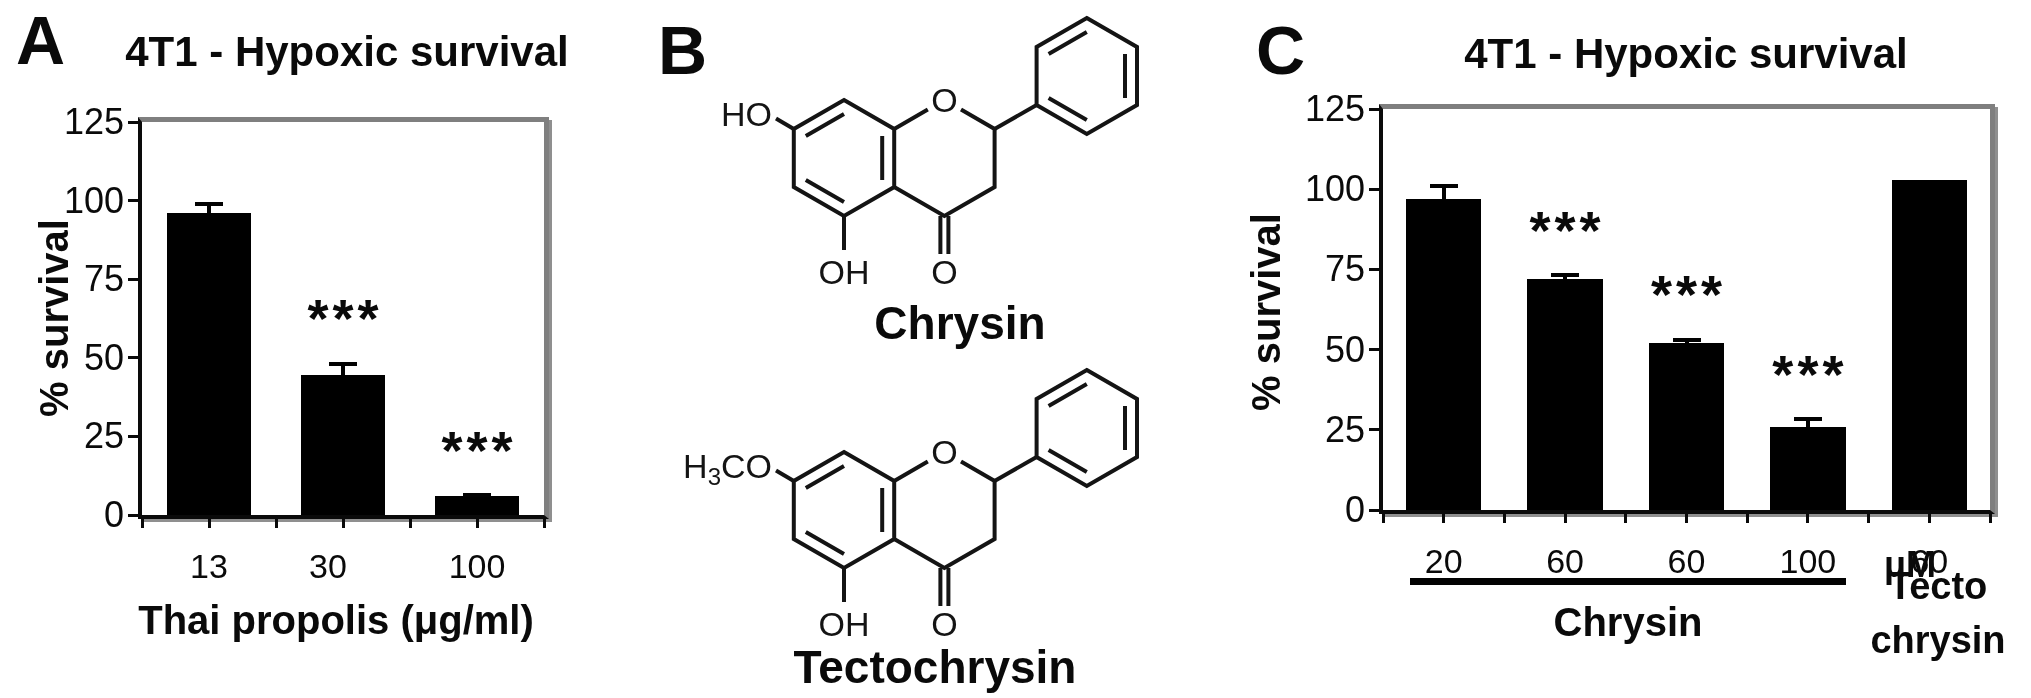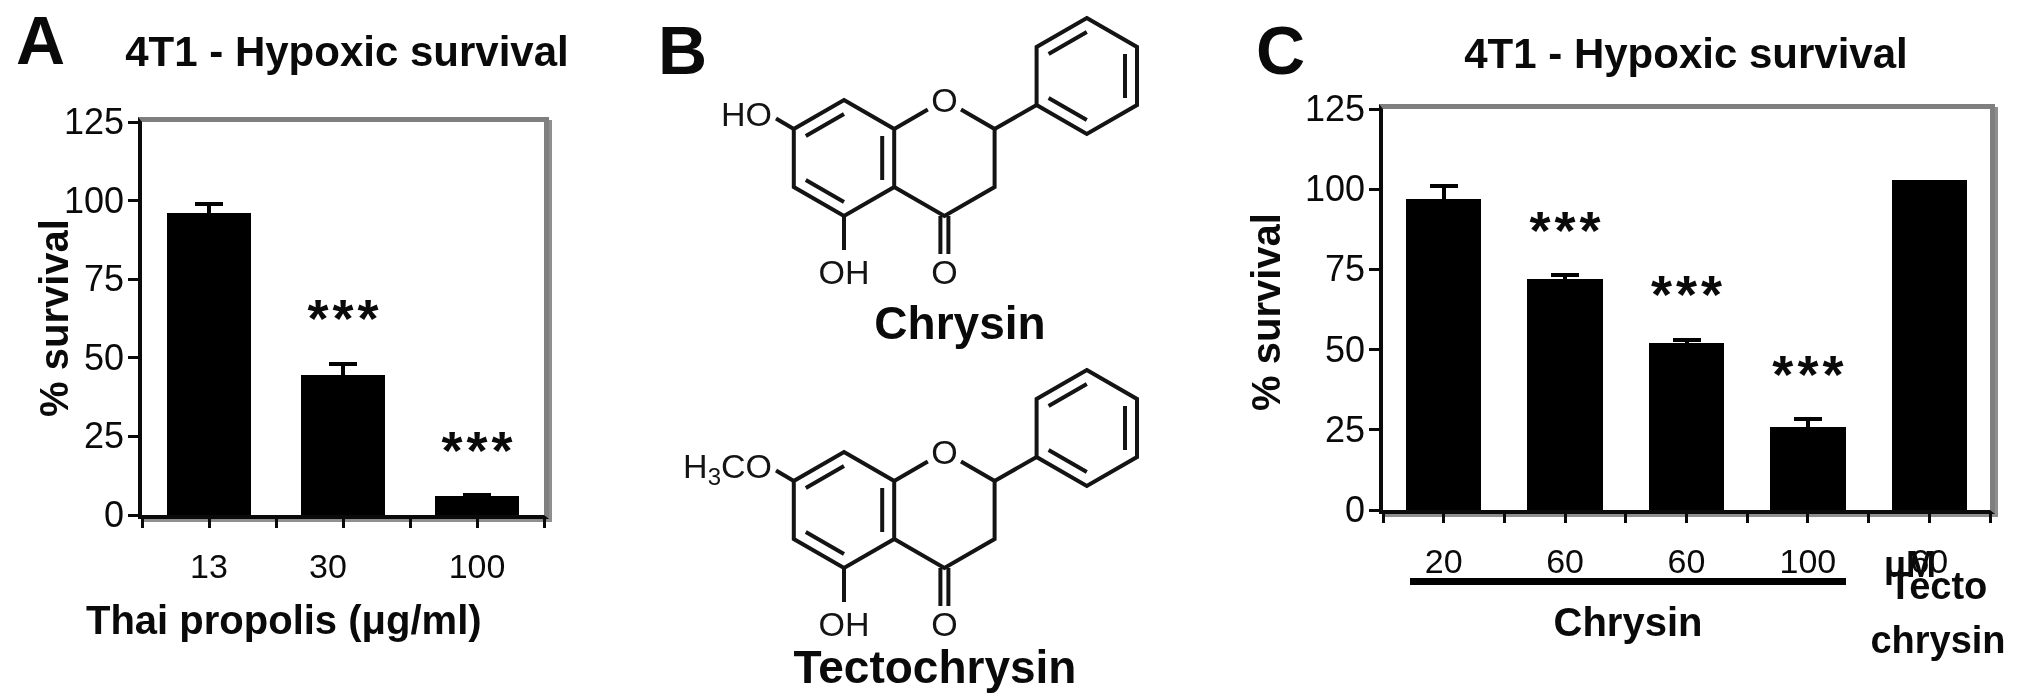--- a/index.html
+++ b/index.html
@@ -12,21 +12,21 @@
   }
   .chart-title{
     position:absolute;font-size:42px;font-weight:bold;text-align:center;
     letter-spacing:0px;color:#0a0a0a;white-space:nowrap;
   }
   .y-axis-label{
     position:absolute;font-size:40px;font-weight:bold;white-space:nowrap;
     transform:translate(-50%,-50%) rotate(-90deg);color:#0a0a0a;
   }
   .x-axis-label{
-    position:absolute;font-size:40px;font-weight:bold;
+    position:absolute;font-size:40px;font-weight:bold;text-align:center;
     color:#0a0a0a;white-space:nowrap;
   }
   .plot{
     position:absolute;background:#ffffff;box-sizing:border-box;
     border-top:5px solid #7f7f7f;border-right:5px solid #7f7f7f;
     border-left:4px solid #0a0a0a;border-bottom:4px solid #0a0a0a;
     box-shadow:3px 3px 0 0 #8f8f8f;
   }
   .plot-inner{position:absolute;left:0;top:0;right:0;bottom:0;}
   .bar{position:absolute;bottom:0;background:#020202;}

